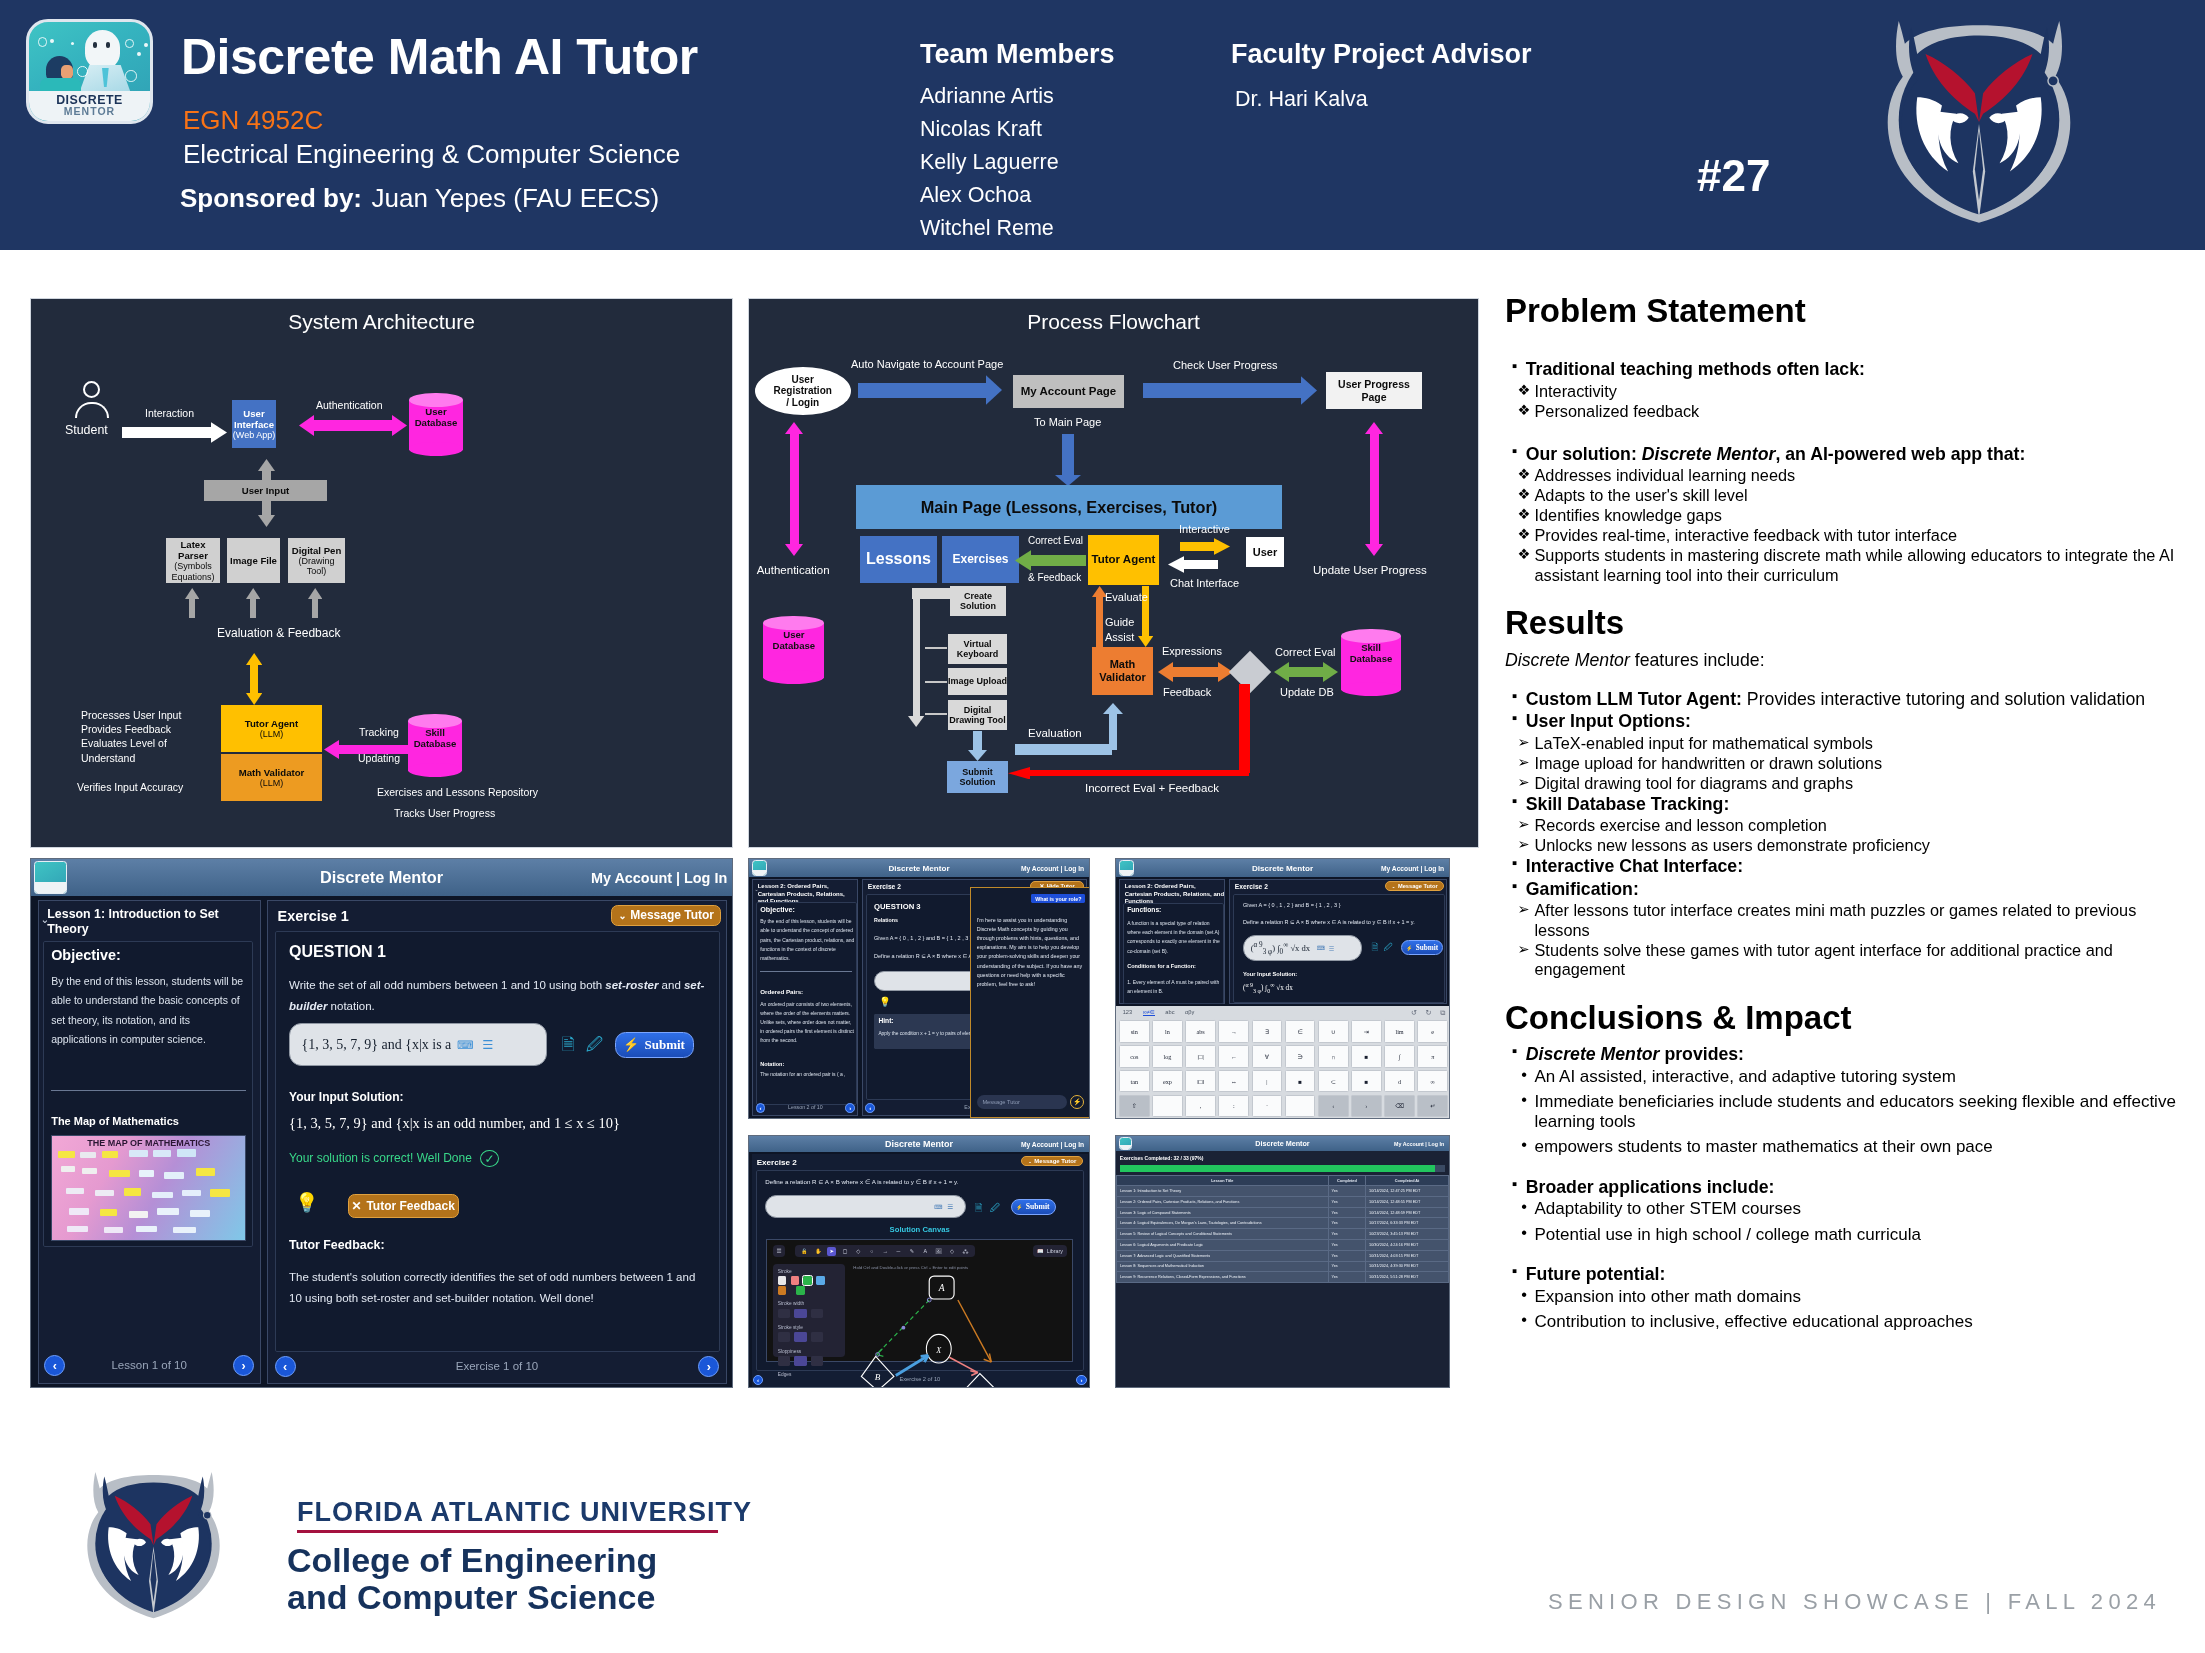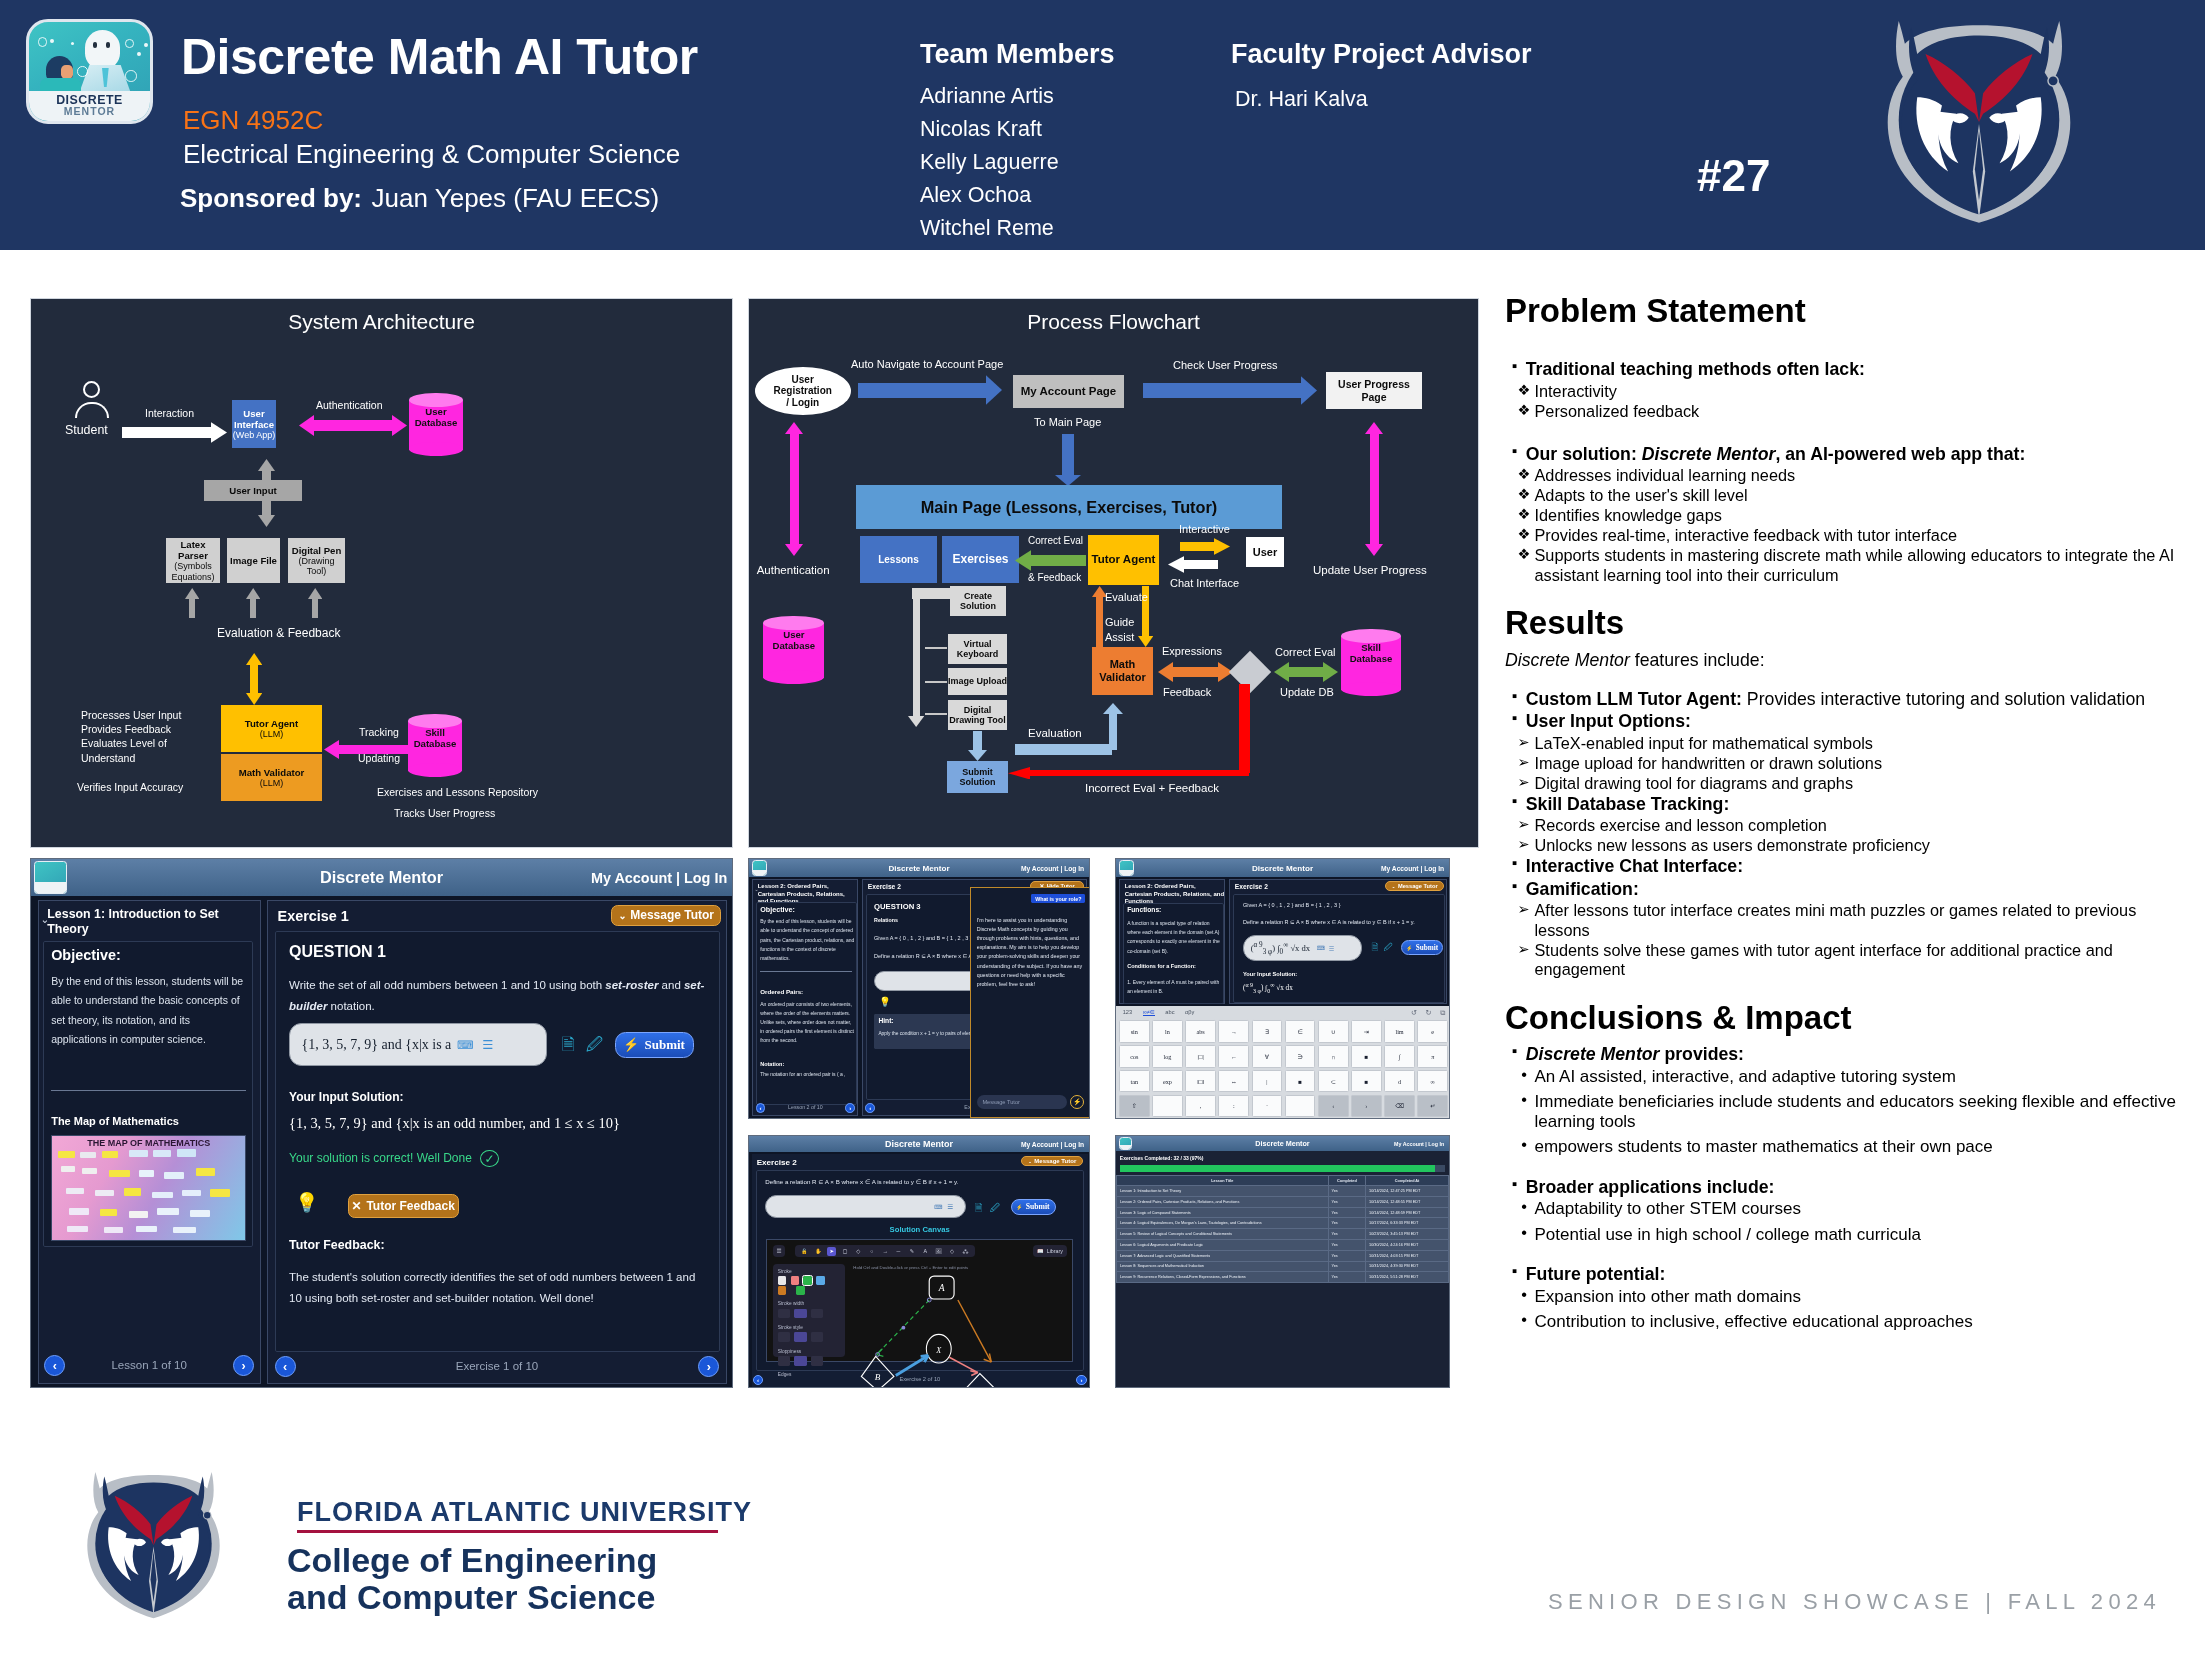--- a/index.html
+++ b/index.html
@@ -316,21 +316,21 @@
       <div class="bot"></div>
       <div class="top"></div>
     <div class="txt">User<br>Database</div>
   </div>
 
   <div class="arrowUD" style="left:227px;top:160px;width:17px;height:68px;">
     <div class="shaft" style="background:#A6A6A6"></div>
       <div class="h1" style="background:#A6A6A6"></div>
       <div class="h2" style="background:#A6A6A6"></div>
   </div>
-  <div class="node" style="left:173px;top:181px;width:98px;height:21px;background:#A6A6A6;">
+  <div class="node" style="left:173px;top:181px;width:123px;height:21px;background:#A6A6A6;">
     <div>User Input</div>
   </div>
 
   <div class="node" style="left:135px;top:239px;width:54px;height:45px;background:#D0D0D0;">
     <div>Latex Parser</div>
     <div class="sub">(Symbols<br>Equations)</div>
   </div>
   <div class="node" style="left:196px;top:239px;width:53px;height:45px;background:#D0D0D0;">
     <div>Image File</div>
   </div>
@@ -445,21 +445,21 @@
     <div class="shaft" style="background:#FF26E0"></div>
       <div class="h1" style="background:#FF26E0"></div>
       <div class="h2" style="background:#FF26E0"></div>
   </div>
   <div class="nlabel" style="left:564px;top:264px;font-size:11.5px;">Update User Progress</div>
 
   <div class="node" style="left:107px;top:186px;width:426px;height:44px;background:#5B9BD5;font-size:16.3px;">
     <div>Main Page (Lessons, Exercises, Tutor)</div>
   </div>
 
-  <div class="node" style="left:111px;top:237px;width:77px;height:47px;background:#4472C4;color:#fff;font-size:10px;text-align:center;">
+  <div class="node" style="left:111px;top:237px;width:77px;height:47px;background:#4472C4;color:#fff;font-size:16px;text-align:center;">
     <div>Lessons</div>
   </div>
   <div class="node" style="left:193px;top:237px;width:77px;height:47px;background:#4472C4;color:#fff;font-size:12px;">
     <div>Exercises</div>
   </div>
 
   <div class="arrowL" style="left:266px;top:251px;width:71px;height:21px;">
     <div class="shaft" style="background:#70AD47"></div>
       <div class="headp" style="background:#70AD47"></div>
   </div>

